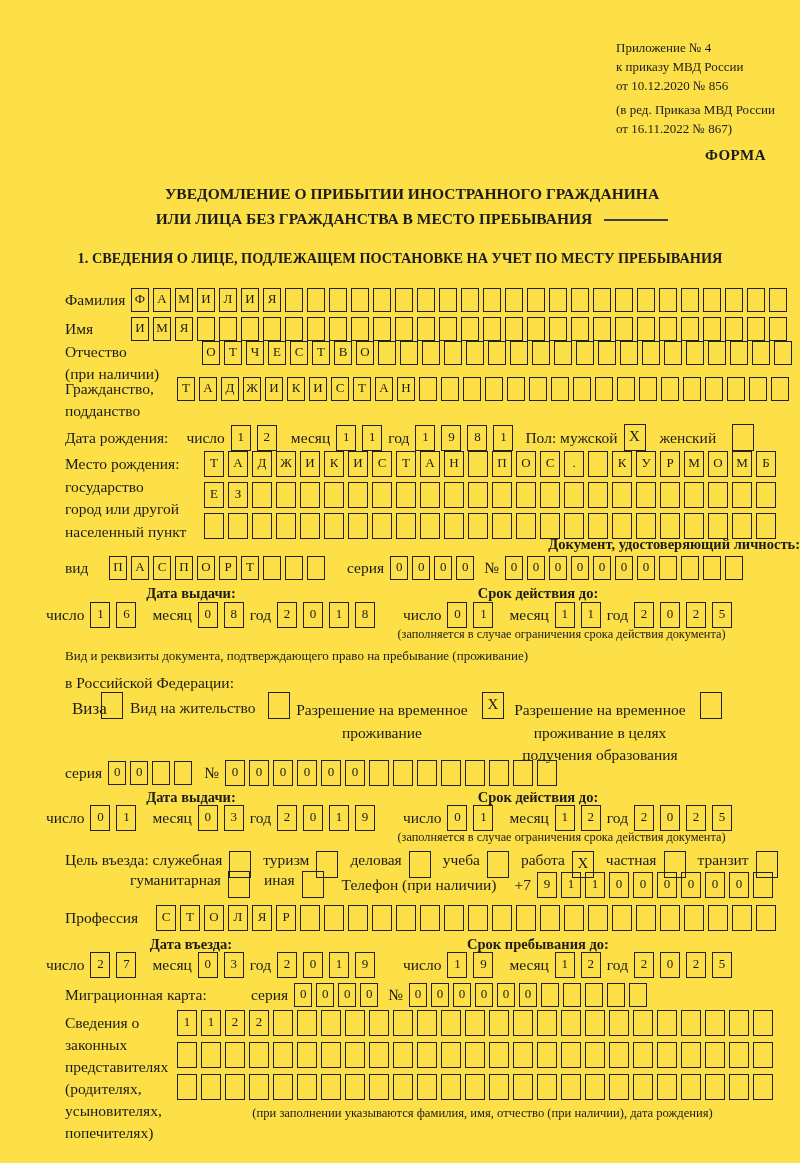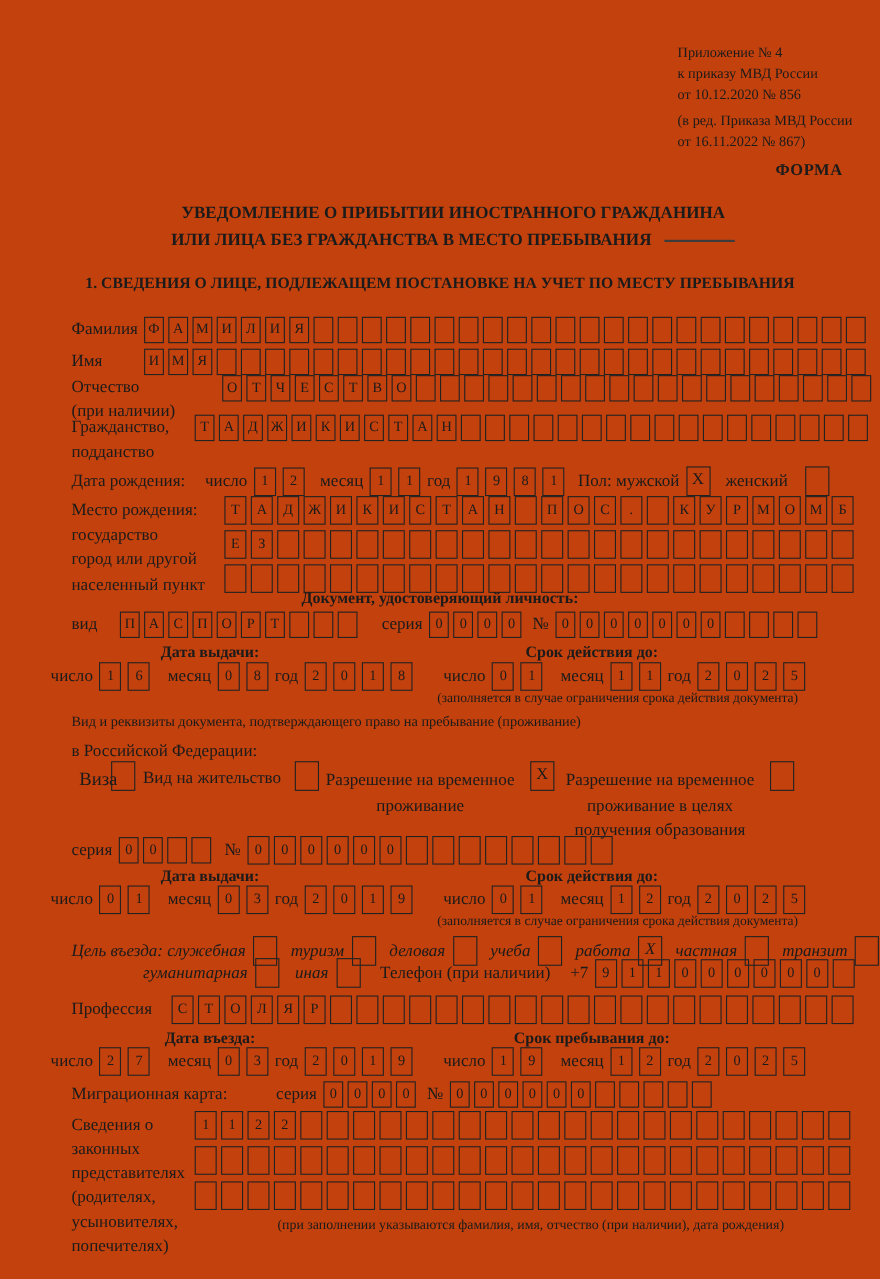--- a/index.html
+++ b/index.html
@@ -1,16 +1,16 @@
 <!DOCTYPE html>
 <html lang="ru"><head>
 <meta charset="utf-8">
 <style>
   html,body{margin:0;padding:0;background:#ffffff;}
-  .page{position:relative;width:800px;height:1163px;background:#c2410c;overflow:hidden;
+  .page{position:relative;width:800px;height:1163px;background:#fde047;overflow:hidden;
         font-family:"Liberation Serif","DejaVu Serif",serif;color:#1b1b1b;}
   .abs{position:absolute;white-space:nowrap;}
   .row{position:absolute;display:flex;align-items:center;white-space:nowrap;font-size:15.5px;}
   .lbl{display:inline-block;}
   
   .cells{display:inline-flex;align-items:flex-start;}
   .cell{box-sizing:border-box;flex:0 0 auto;width:18px;height:24px;border:1.6px solid #222;
         margin-right:4px;text-align:center;font-size:13px;line-height:20px;
         font-family:"Liberation Serif",serif;color:#1b1b1b;}
   .lg .cell{width:20px;height:26px;line-height:22px;}
@@ -29,21 +29,21 @@
   #r-surname .lbl,#r-name .lbl{width:66px;}
   #lbl-patronymic{top:341px;left:65px;font-size:15.5px;line-height:22px;}
   #c-patronymic{top:341px;left:202px;}
   #lbl-citizenship{top:378px;left:65px;font-size:15.5px;line-height:22px;}
   #c-citizenship{top:377px;left:177px;}
   #r-birth{top:424px;left:65px;}
   #lbl-birthplace{top:453px;left:65px;font-size:15.5px;line-height:22.5px;}
   #c-bp1{top:451px;left:204px;}
   #c-bp2{top:482px;left:204px;}
   #c-bp3{top:513px;left:204px;}
-  #h-docid{top:536px;left:0;width:100%;text-align:center;font-weight:700;font-size:14.5px;}
+  #h-docid{top:536px;left:0;width:100%;text-align:right;font-weight:700;font-size:14.5px;}
   #r-dockind{top:556px;left:65px;}
   #r-dockind .lbl-vid{width:44px;}
   .ml6{margin-left:6px;}.ml8{margin-left:8px;}.ml10{margin-left:10px;}
   .ml14{margin-left:14px;}.ml18{margin-left:18px;}.mr6{margin-right:6px;}
   
   .h-date{font-weight:700;font-size:14.5px;text-align:center;}
   #h-issue1{top:585px;left:46px;width:290px;}
   #h-valid1{top:585px;left:403px;width:270px;}
   #r-date1L{top:602px;left:46px;}
   #r-date1R{top:602px;left:403px;}
@@ -61,21 +61,21 @@
   #cb-edu-lbl{top:699px;left:510px;width:180px;text-align:center;font-size:15.5px;line-height:22.5px;white-space:normal;}
   #cb-edu{top:692px;left:700px;}
   #r-resser{top:760px;left:65px;}
   #h-issue2{top:789px;left:46px;width:290px;}
   #h-valid2{top:789px;left:403px;width:270px;}
   #r-date2L{top:805px;left:46px;}
   #r-date2R{top:805px;left:403px;}
   #cap2{top:830px;left:369px;width:385px;}
   #r-purpose{top:851px;left:65px;}
   #r-purpose2{top:871px;left:130px;}
-  .pair{display:flex;align-items:center;font-style:italic;}
+  .pair{display:flex;align-items:flex-start;}
   .pair .cb{margin-left:7px;}
   #r-purpose .pair{margin-right:12px;}
   #r-prof{top:905px;left:65px;}
   #r-prof .lbl{width:91px;}
   #h-entry{top:936px;left:46px;width:290px;}
   #h-stay{top:936px;left:403px;width:270px;}
   #r-date3L{top:952px;left:46px;}
   #r-date3R{top:952px;left:403px;}
   #r-mig{top:983px;left:65px;}
   #r-mig .lbl-mig{width:186px;}

